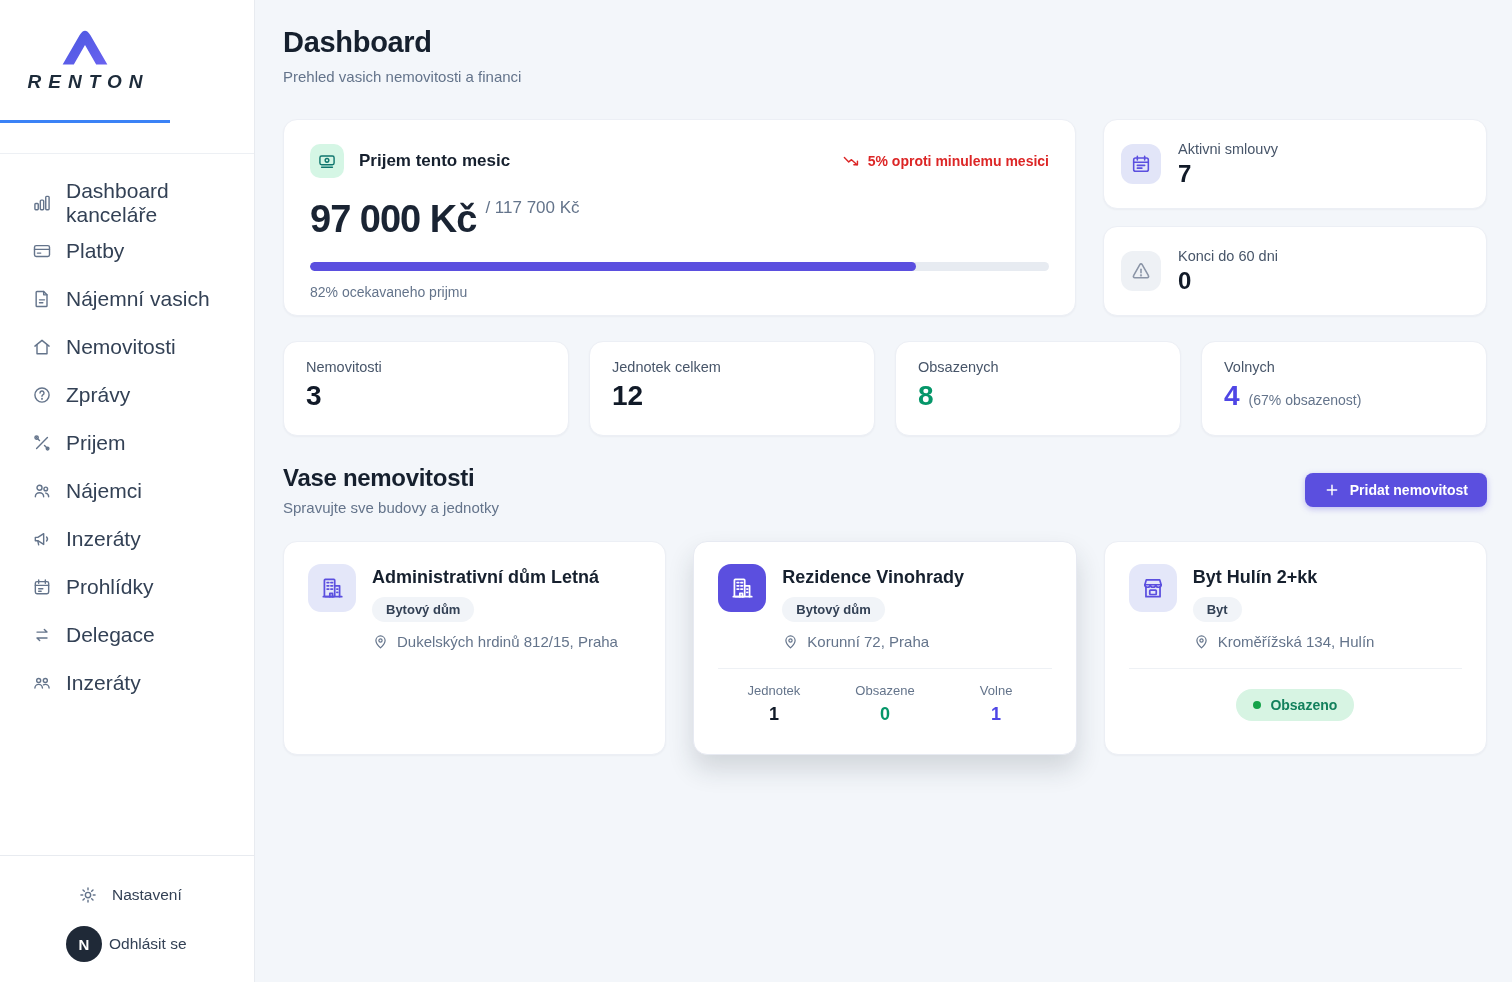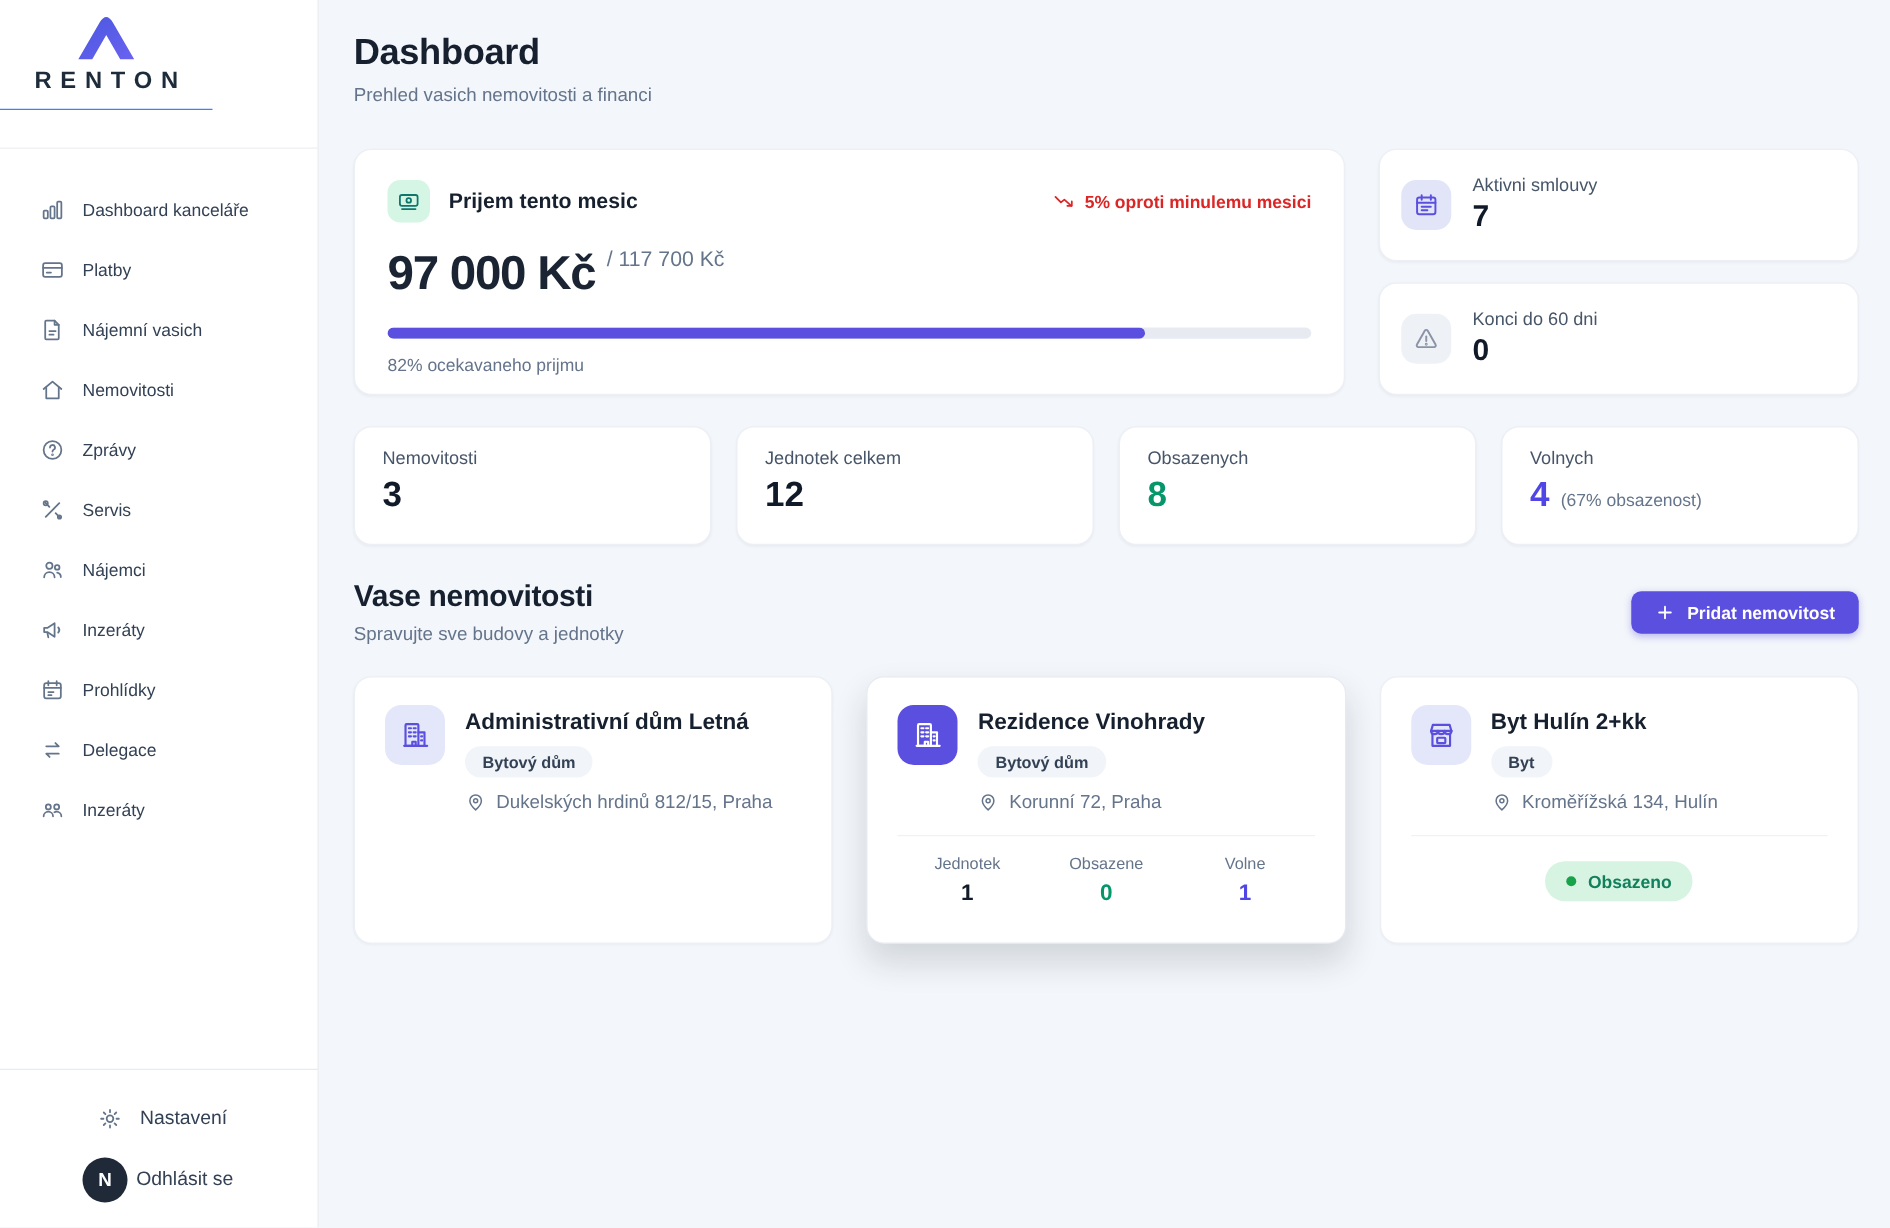--- a/index.html
+++ b/index.html
@@ -10,35 +10,35 @@
   }
   .app { display:flex; width:1512px; height:982px; }
 
   
   .sidebar {
     width:255px; min-width:255px; background:#ffffff;
     border-right:1px solid #e8ebf0; display:flex; flex-direction:column;
     height:100%;
   }
   .logo-block {
-    height:88px; border-bottom:1px solid #3b82f6;
+    height:123px; border-bottom:3px solid #3b82f6;
     display:flex; flex-direction:column; align-items:center; justify-content:center;
-    width:170px; cursor:pointer;
+    width:170px; cursor:pointer;font-style:italic;
   }
   .logo-mark { width:58px; height:40px; display:block; }
   .brand-name {
     font-size:19px; font-weight:600; letter-spacing:7px; color:#1d2b3a;
     margin-top:3px; padding-left:7px;
   }
   .sidebar-substrip { height:31px; border-bottom:1px solid #edf0f4; }
   .nav { padding-top:25px; }
   .nav-item {
     height:48px; display:flex; align-items:center; gap:14px;
     padding:0 20px 0 32px; cursor:pointer; color:#334155;
-    font-size:14px; font-weight:500;
+    font-size:21px; font-weight:500;
   }
   .nav-item .ic { width:20px; height:20px; color:#64748b; flex:0 0 20px; }
   .sidebar-footer { margin-top:auto; border-top:1px solid #e8ebf0; padding:16px 0 12px; }
   .footer-item {
     height:46px; display:flex; align-items:center; gap:14px;
     padding:0 20px 0 32px; cursor:pointer; color:#334155;
     font-size:15.5px; font-weight:500;margin-left:46px;
   }
   .footer-item.logout { padding-left:20px; gap:7px; height:52px; }
   .avatar {
@@ -202,21 +202,21 @@
         <span>Zprávy</span>
       </div>
       <div class="nav-item">
         <svg class="ic" viewBox="0 0 24 24" fill="none" stroke="currentColor" stroke-width="1.7" stroke-linecap="round" stroke-linejoin="round">
             <path d="M5.5 18.5 18.5 5.5"></path>
             <path d="M5 5l4 4"></path>
             <circle cx="5.5" cy="5.5" r="2"></circle>
             <path d="M15 15l4 4"></path>
             <circle cx="18.7" cy="18.7" r="1.6"></circle>
           </svg>
-        <span>Servis</span>
+        <span>Prijem</span>
       </div>
       <div class="nav-item">
         <svg class="ic" viewBox="0 0 24 24" fill="none" stroke="currentColor" stroke-width="1.7" stroke-linecap="round" stroke-linejoin="round">
             <circle cx="9" cy="8" r="3"></circle>
             <path d="M4 19c0-2.8 2.2-5 5-5s5 2.2 5 5"></path>
             <circle cx="16.5" cy="9.5" r="2.2"></circle>
             <path d="M16.5 14.5c2.1.4 3.5 2.1 3.5 4.3"></path>
           </svg>
         <span>Nájemci</span>
       </div>

